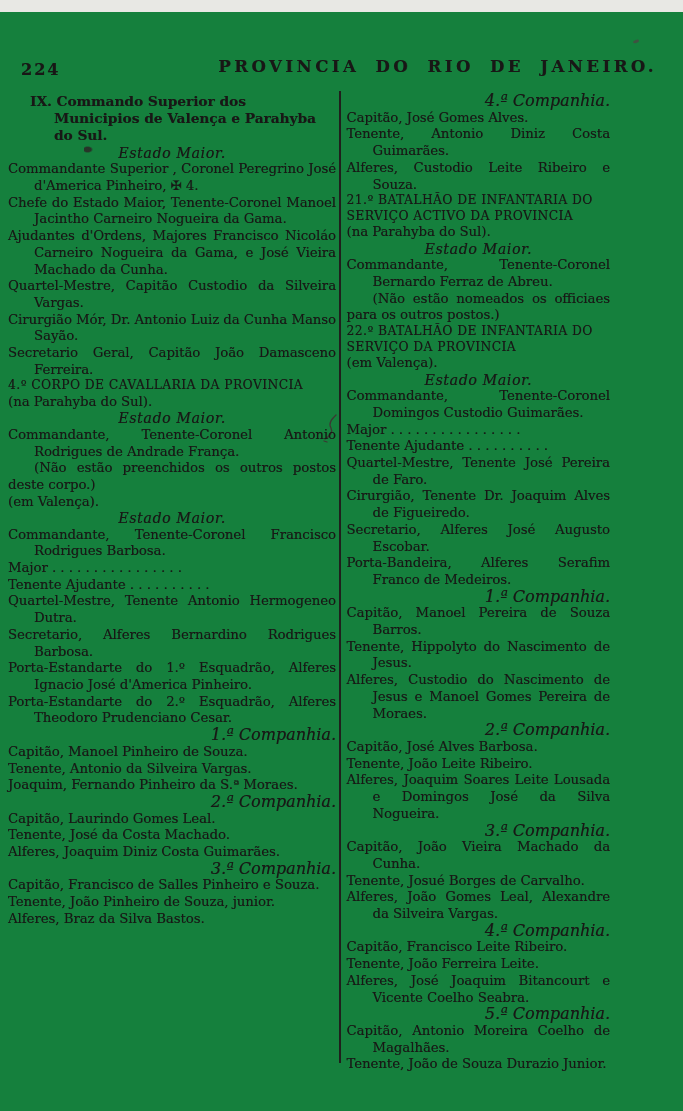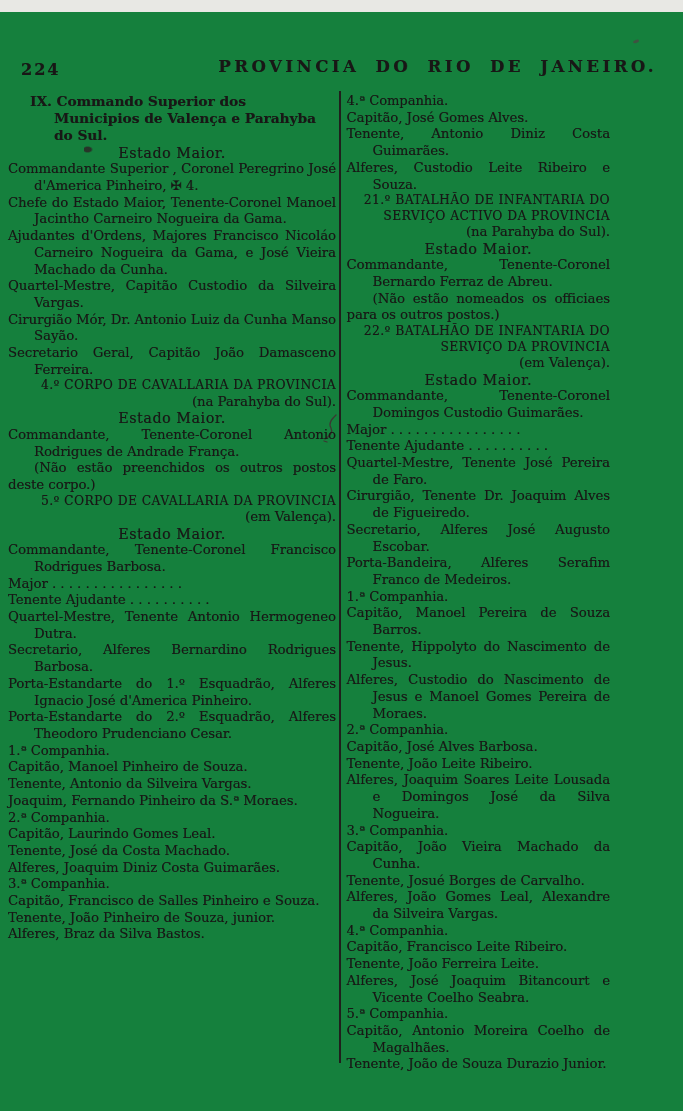--- a/index.html
+++ b/index.html
@@ -25,25 +25,25 @@
   .col-right { flex:1;      padding:2px 4px 0 6px; }
   .divider { width:1.5px; height:972px; background:#201e1c; }
   .col p, .col div { margin:0; }
   .entry { padding-left:26px; text-indent:-26px; text-align:justify; }
   .note  { text-indent:26px; text-align:justify; }
   .h-bold {
     font-weight:bold; font-size:13.7px; line-height:17.2px;
     padding-left:46px; text-indent:-24px; text-align:left; margin-bottom:1px;
   }
   .h-italic {
-    text-align:center; font-size:14.2px;
+    font-style:italic; text-align:center; font-size:14.2px;
     letter-spacing:0.6px; margin:1px 0;
   }
-  .h-company { text-align:left; font-size:13px; margin:2px 0 1px; }
-  .h-sc { text-align:right; margin:5px 0 1px; }
+  .h-company { font-style:italic; text-align:right; font-size:16px; margin:2px 0 1px; }
+  .h-sc { text-align:left; margin:5px 0 1px; }
   .sc-title { font-size:12.2px; letter-spacing:0.5px; line-height:15.6px; }
   .sc-sub   { font-size:13.2px; line-height:16.2px; }
   .ink-smudge {
     position:absolute; left:84px; top:134px; width:9px; height:7px;
     background:radial-gradient(ellipse at 40% 50%, #2a2725 0%, #2a2725 45%, transparent 72%);
     opacity:0.85;
   }
   .ink-squiggle { position:absolute; left:322px; top:399px; }
   .ink-speck {
     position:absolute; right:44px; top:28px; width:6px; height:3px;
@@ -74,21 +74,20 @@
         <p class="entry">Cirurgião Mór, Dr. Antonio Luiz da Cunha Manso Sayão.</p>
         <p class="entry">Secretario Geral, Capitão João Damasceno Ferreira.</p>
         <div class="h-sc">
           <div class="sc-title">4.º CORPO DE CAVALLARIA DA PROVINCIA</div>
           <div class="sc-sub">(na Parahyba do Sul).</div>
         </div>
         <p class="h-italic">Estado Maior.</p>
         <p class="entry">Commandante, Tenente-Coronel Antonio Rodrigues de Andrade França.</p>
         <p class="note">(Não estão preenchidos os outros postos deste corpo.)</p>
         <div class="h-sc">
-          <div class="sc-title">5.º CORPO DE CAVALLARIA DA PROVINCIA</div>
           <div class="sc-sub">(em Valença).</div>
         </div>
         <p class="h-italic">Estado Maior.</p>
         <p class="entry">Commandante, Tenente-Coronel Francisco Rodrigues Barbosa.</p>
         <p class="entry">Major . . . . . . . . . . . . . . . .</p>
         <p class="entry">Tenente Ajudante . . . . . . . . . .</p>
         <p class="entry">Quartel-Mestre, Tenente Antonio Hermogeneo Dutra.</p>
         <p class="entry">Secretario, Alferes Bernardino Rodrigues Barbosa.</p>
         <p class="entry">Porta-Estandarte do 1.º Esquadrão, Alferes Ignacio José d'America Pinheiro.</p>
         <p class="entry">Porta-Estandarte do 2.º Esquadrão, Alferes Theodoro Prudenciano Cesar.</p>

